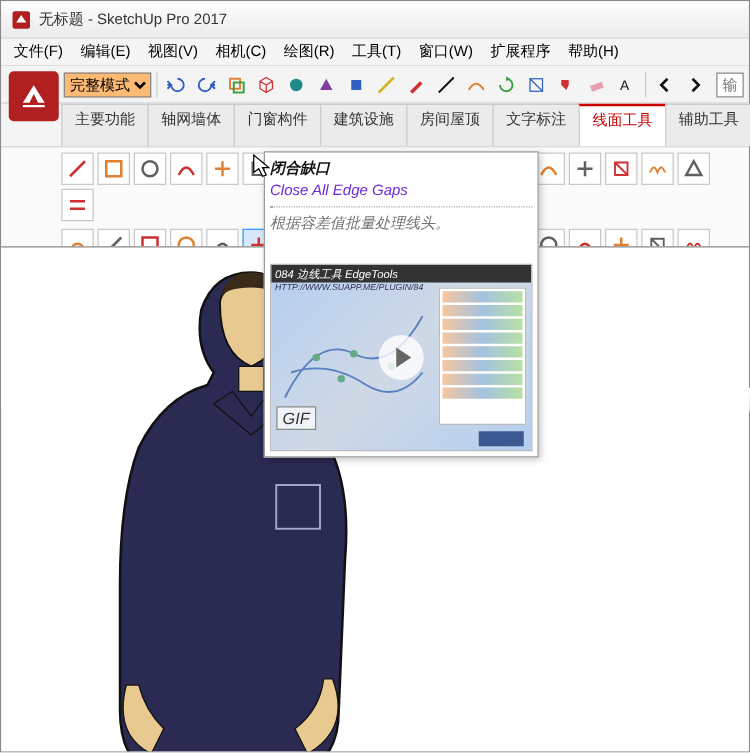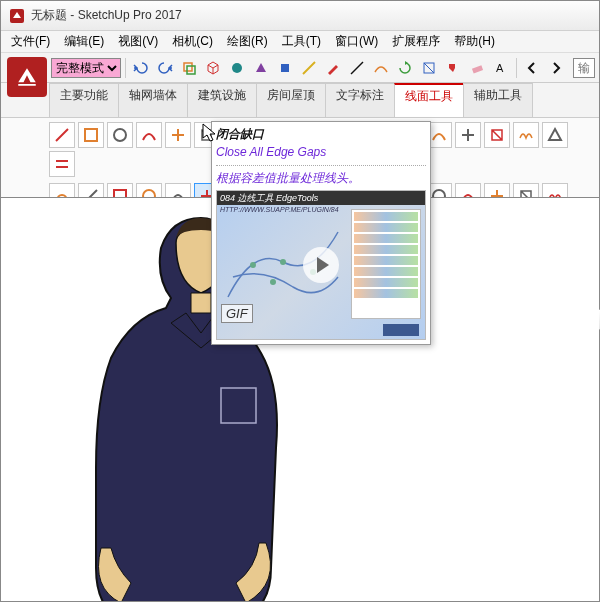--- a/index.html
+++ b/index.html
@@ -6,21 +6,21 @@
 body { font-family: "Microsoft YaHei", Arial, sans-serif; font-size: 12px; background: #f0f0f0; overflow: hidden; width: 600px; height: 602px; }
 .window { width: 600px; height: 602px; background: #fff; border: 1px solid #888; position: relative; }
 .titlebar { height: 30px; background: linear-gradient(#fdfdfd,#ebebeb); border-bottom: 1px solid #d0d0d0; display: flex; align-items: center; padding: 0 8px; }
 .titlebar .app-icon { width: 16px; height: 16px; margin-right: 6px; }
 .titlebar .title { color: #333; font-size: 12px; }
 .menubar { height: 22px; background: #f5f5f5; border-bottom: 1px solid #ddd; display: flex; align-items: center; padding: 0 4px; gap: 2px; }
 .menubar .menu-item { padding: 2px 6px; cursor: default; font-size: 12px; color: #000; }
 .toolbar1 { height: 30px; background: #f4f4f4; border-bottom: 1px solid #ccc; display: flex; align-items: center; padding: 2px 4px; gap: 2px; }
 .logo-box { width: 40px; height: 40px; background: #b02020; border-radius: 4px; margin: 2px 4px 2px 2px; display: flex; align-items: center; justify-content: center; position: absolute; left: 4px; top: 54px; z-index: 5; }
 .logo-box svg { width: 28px; height: 28px; }
-.mode-select { height: 20px; font-size: 12px; border: 1px solid #888; background: #f9a8d4; margin-left: 46px; }
+.mode-select { height: 20px; font-size: 12px; border: 1px solid #888; background: #fdba74; margin-left: 46px; }
 .tb-icon { width: 22px; height: 22px; display: inline-flex; align-items: center; justify-content: center; border: 1px solid transparent; cursor: pointer; }
 .tb-icon svg { width: 16px; height: 16px; }
 .sep { width: 1px; height: 20px; background: #ccc; margin: 0 2px; }
 .search-box { flex: 1; margin-left: 4px; }
 .search-box input { width: 100%; height: 20px; border: 1px solid #888; padding: 0 4px; font-size: 12px; }
 .tabbar { height: 35px; background: #f4f4f4; border-bottom: 1px solid #ccc; display: flex; padding-left: 48px; }
 .tab { padding: 3px 10px; font-size: 12px; border: 1px solid #ccc; border-bottom: none; background: #ebebeb; margin-right: -1px; color: #333; cursor: pointer; white-space: nowrap; }
 .tab.active { background: #fff; color: #000; border-top: 2px solid #c00; }
 .tab.red { color: #c00; }
 .tool-palette { background: #fafafa; border-bottom: 1px solid #bbb; padding: 4px 4px 4px 48px; display: flex; flex-wrap: wrap; gap: 3px; min-height: 66px; }
@@ -29,21 +29,21 @@
 .pal-icon svg { width: 18px; height: 18px; }
 .sub-toolbar { height: 26px; background: #f4f4f4; border-bottom: 1px solid #bbb; display: flex; align-items: center; padding: 0 4px; gap: 2px; }
 .sub-btn { padding: 2px 6px; font-size: 11px; border: 1px solid #aaa; background: linear-gradient(#fff,#e4e4e4); cursor: pointer; white-space: nowrap; }
 .sub-dd { width: 10px; height: 18px; border: 1px solid #aaa; background: linear-gradient(#fff,#e4e4e4); margin-left: -1px; display: flex; align-items: center; justify-content: center; }
 .canvas-area { position: absolute; left: 0; right: 0; top: 196px; bottom: 0; background: #fff; border-top: 1px solid #888; overflow: hidden; }
 .figure { position: absolute; left: 30px; top: -10px; width: 360px; }
 .tooltip { position: absolute; left: 210px; top: 120px; width: 220px; background: #ffffff; border: 1px solid #999; box-shadow: 2px 2px 6px rgba(0,0,0,0.25); z-index: 100; padding: 4px; font-size: 12px; font-style: italic; }
 .tooltip .tt-title { font-weight: bold; margin-bottom: 2px; color: #111; }
 .tooltip .tt-sub { color: #6d28d9; margin-bottom: 6px; }
 .tooltip hr { border: none; border-top: 1px dotted #aaa; margin: 4px 0; }
-.tooltip .tt-desc { color: #6d28d9; margin-bottom: 3px; }
+.tooltip .tt-desc { color: #737373; margin-bottom: 24px; }
 .tooltip .tt-preview { width: 100%; height: 150px; background: linear-gradient(135deg,#b4cef0 0%,#cfd9e6 50%,#b4cef0 100%); border: 1px solid #bbb; position: relative; overflow: hidden; }
 .tt-preview .banner { height: 14px; background: #333; color: #fff; font-size: 9px; padding: 1px 3px; display: flex; justify-content: space-between; }
 .tt-preview .gif-tag { position: absolute; left: 4px; bottom: 16px; background: rgba(255,255,255,0.7); border: 1px solid #888; font-size: 13px; padding: 1px 4px; color: #333; }
 .tt-preview .side-panel { position: absolute; right: 4px; top: 18px; width: 70px; height: 110px; background: #fff; border: 1px solid #bbb; }
 .tt-preview .side-panel .sp-row { height: 9px; margin: 2px; background: linear-gradient(90deg,#f0a060,#6699cc,#88cc66); opacity: 0.6; }
 .tt-preview .play { position: absolute; left: 50%; top: 50%; width: 36px; height: 36px; margin: -18px 0 0 -18px; border-radius: 50%; background: rgba(255,255,255,0.8); display: flex; align-items: center; justify-content: center; }
 .tt-preview .play::after { content: ""; border-left: 12px solid #666; border-top: 8px solid transparent; border-bottom: 8px solid transparent; margin-left: 3px; }
 .cursor-arrow { position: absolute; left: 200px; top: 121px; z-index: 101; }
 .su-logo { position: absolute; right: 6px; bottom: 3px; width: 36px; height: 12px; background: #3b5890; }
 .line { stroke: #5a7fbf; stroke-width: 1.5; fill: none; }
@@ -183,20 +183,21 @@
         </svg>
       </span>
     <div class="search-box">
       <input type="text" placeholder="输入命令中英文名称搜索" style="">
     </div>
   </div>
 
   <div class="tabbar">
     <div class="tab">主要功能</div>
     <div class="tab">轴网墙体</div>
+    <div class="tab">门窗构件</div>
     <div class="tab">建筑设施</div>
     <div class="tab">房间屋顶</div>
     <div class="tab">文字标注</div>
     <div class="tab active red">线面工具</div>
     <div class="tab">辅助工具</div>
 
   </div>
 
   <div class="tool-palette">
       <div class="pal-icon">

